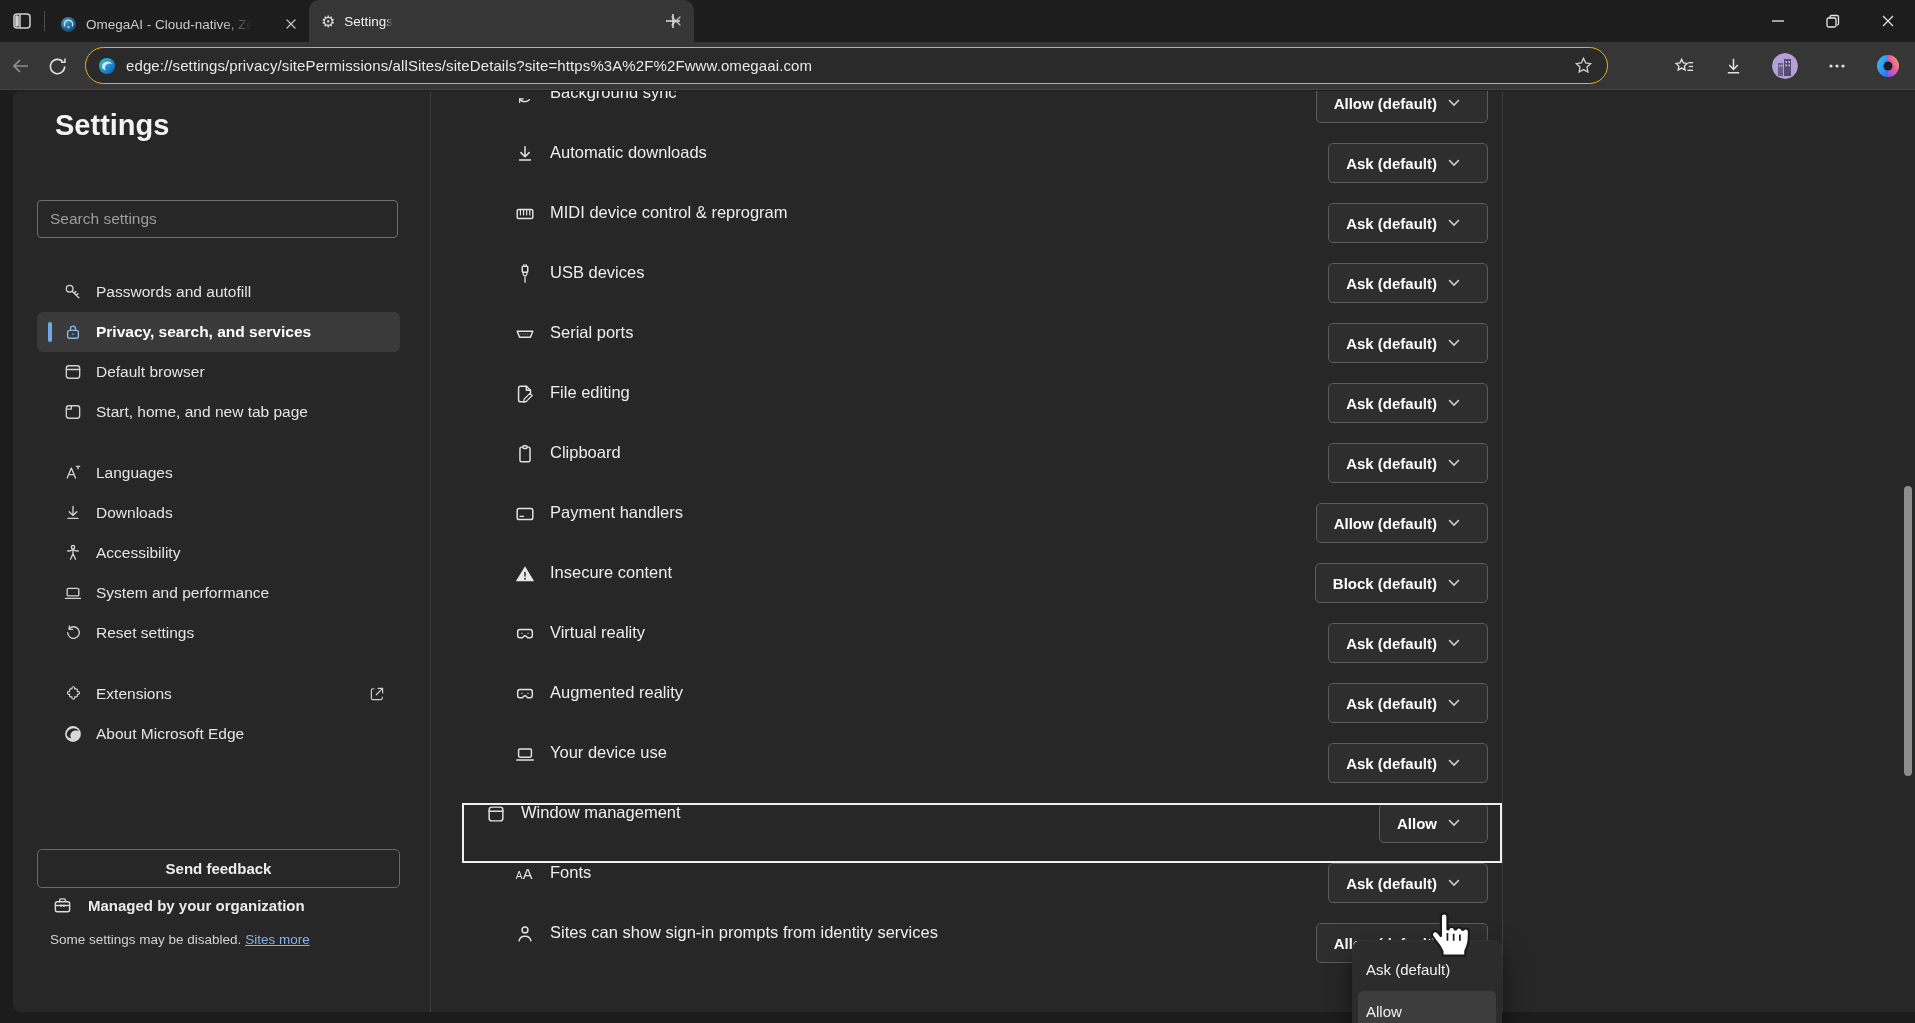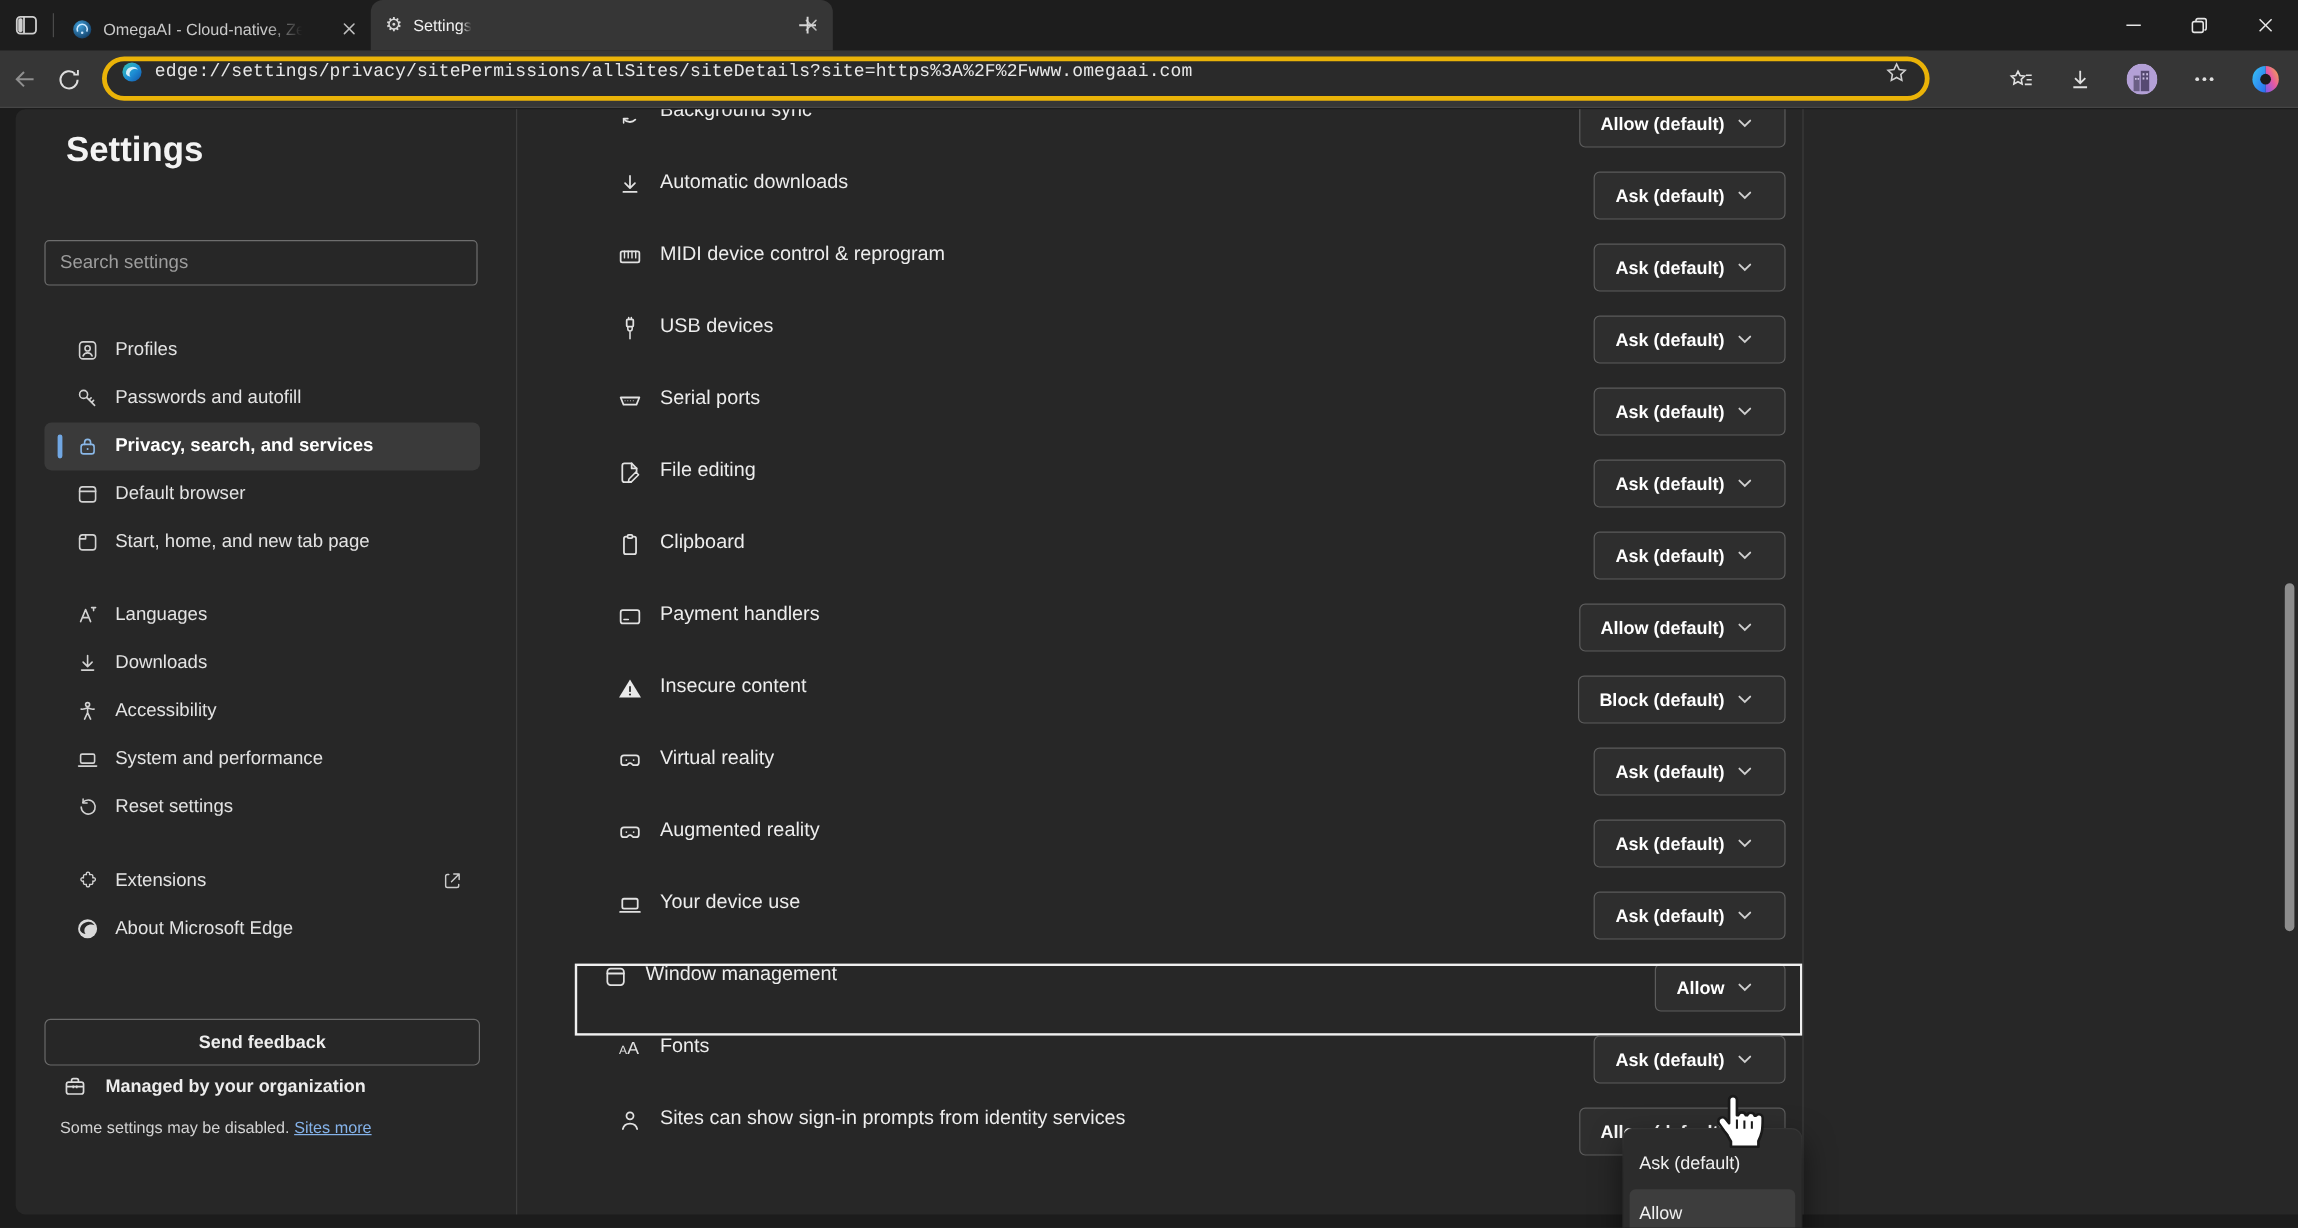--- a/index.html
+++ b/index.html
@@ -29,21 +29,21 @@
   .gearglyph{font-size:16px;line-height:17px;color:#d8d8d8;}
   .newtab{position:absolute;left:662px;top:10px;width:22px;height:22px;color:#d6d6d6;}
   .wincontrols{position:absolute;right:0;top:0;height:42px;display:flex;}
   .winbtn{width:55px;height:42px;display:flex;align-items:center;justify-content:center;color:#e6e6e6;}
 
   
   .toolbar{position:absolute;left:0;top:42px;width:100%;height:48px;background:#363636;border-bottom:1px solid #454545;box-sizing:border-box;}
   .nav-back{position:absolute;left:10px;top:13px;width:22px;height:22px;color:#8f8f8f;}
   .nav-refresh{position:absolute;left:46px;top:13px;width:22px;height:22px;color:#dedede;}
   .urlpill{position:absolute;left:85px;top:5px;width:1523px;height:37px;background:#2a2a2a;
-           border:4px solid #eab308;border-radius:19px;display:flex;align-items:flex-start;box-sizing:border-box;font-family:Liberation Mono, monospace;}
+           border:1px solid #eab308;border-radius:19px;display:flex;align-items:center;box-sizing:border-box;}
   .siteicon{width:18px;height:18px;margin-left:12px;}
   .urltext{margin-left:10px;font-size:15px;color:#e8e8e8;letter-spacing:.1px;}
   .pillstar{margin-left:auto;margin-right:14px;width:19px;height:19px;color:#cfcfcf;}
   .tb-right{position:absolute;right:0;top:0;height:48px;display:flex;align-items:center;gap:28px;padding-right:14px;}
   .tb-ic{width:21px;height:21px;color:#e0e0e0;}
   .avatar{width:26px;height:26px;border-radius:50%;overflow:hidden;}
 
   
   .card{position:absolute;left:13px;top:91px;width:1902px;height:921px;background:#272727;border-radius:8px 0 0 8px;}
 
@@ -78,21 +78,21 @@
   .content{position:absolute;left:417px;top:0;width:1073px;height:921px;box-sizing:border-box;
            border-left:1px solid #3d3d3d;border-right:1px solid #3d3d3d;overflow:hidden;}
   .rows{margin-top:-8px;}
   .row{position:relative;height:60px;display:flex;align-items:flex-start;padding-left:83px;padding-right:14px;}
   .row .icon{width:22px;height:22px;color:#e2e2e2;margin-right:14px;}
   .row .rlabel{font-size:16.5px;color:#ededed;}
   .permbtn{margin-left:auto;height:38px;display:flex;align-items:center;gap:11px;padding:0 13px 0 17px;
            background:#2e2e2e;border:1px solid #5c5c5c;border-radius:5px;color:#fff;
            font-weight:bold;font-size:15px;}
   .permbtn .chev{color:#cfcfcf;width:12px;height:8px;}
-  .row.focused{margin-left:48px;padding-left:23px;outline:2px solid #f0f0f0;outline-offset:-2px;}
+  .row.focused{margin-left:31px;padding-left:23px;outline:2px solid #f0f0f0;outline-offset:-2px;}
 
   
   .menu{position:absolute;left:1340px;top:850px;width:148px;background:#2c2c2c;border-radius:8px;
         padding:8px 0 6px 0;box-shadow:0 10px 26px rgba(0,0,0,.55),0 0 0 1px #3a3a3a;z-index:10;}
   .opt{height:42px;line-height:42px;padding:0 13px;font-size:15px;color:#f0f0f0;}
   .opt.hl{background:#3d3d3d;border-radius:5px;margin:0 5px;padding:0 8px;}
 
   
   .scrollthumb{position:absolute;right:3px;top:486px;width:8px;height:290px;border-radius:4px;background:#8d8d8d;}
 
@@ -261,30 +261,20 @@
 
 <div class="card">
 
   <div class="sidebar">
     <div class="sb-title">Settings</div>
     <input class="sb-search" type="text" placeholder="Search settings" style="">
     <div class="sb-nav" id="sbnav">
         <div class="nav-item">
           <span class="icon">
             <svg width="100%" height="100%" viewBox="0 0 24 24" fill="none" stroke="currentColor" stroke-width="1.6" stroke-linecap="round" stroke-linejoin="round">
-              <rect x="4" y="3.5" width="16" height="17" rx="3.5"></rect>
-              <circle cx="12" cy="10" r="2.6"></circle>
-              <path d="M7.5 17.5 c.8-2 2.5-3 4.5-3 s3.7 1 4.5 3"></path>
-            </svg>
-          </span>
-          <span>Profiles</span>
-        </div>
-        <div class="nav-item">
-          <span class="icon">
-            <svg width="100%" height="100%" viewBox="0 0 24 24" fill="none" stroke="currentColor" stroke-width="1.6" stroke-linecap="round" stroke-linejoin="round">
               <circle cx="8" cy="8" r="4"></circle>
               <path d="M11 11 l8 8 M16 16 l2-2 M13.5 13.5 l2-2"></path>
             </svg>
           </span>
           <span>Passwords and autofill</span>
         </div>
         <div class="nav-item selected">
           <span class="icon">
             <svg width="100%" height="100%" viewBox="0 0 24 24" fill="none" stroke="currentColor" stroke-width="1.6" stroke-linecap="round" stroke-linejoin="round">
               <rect x="5.5" y="10" width="13" height="9.5" rx="2.5"></rect>

